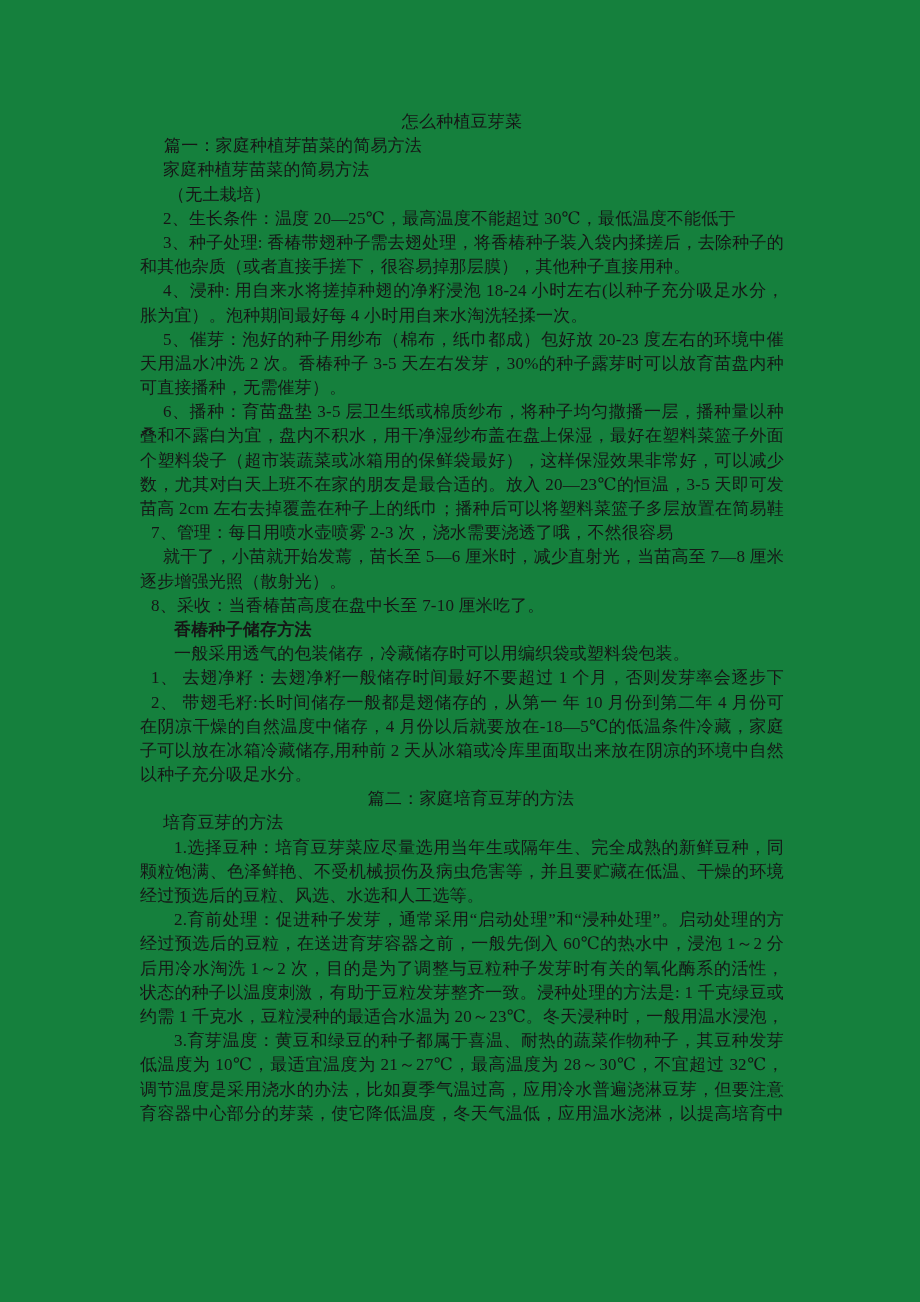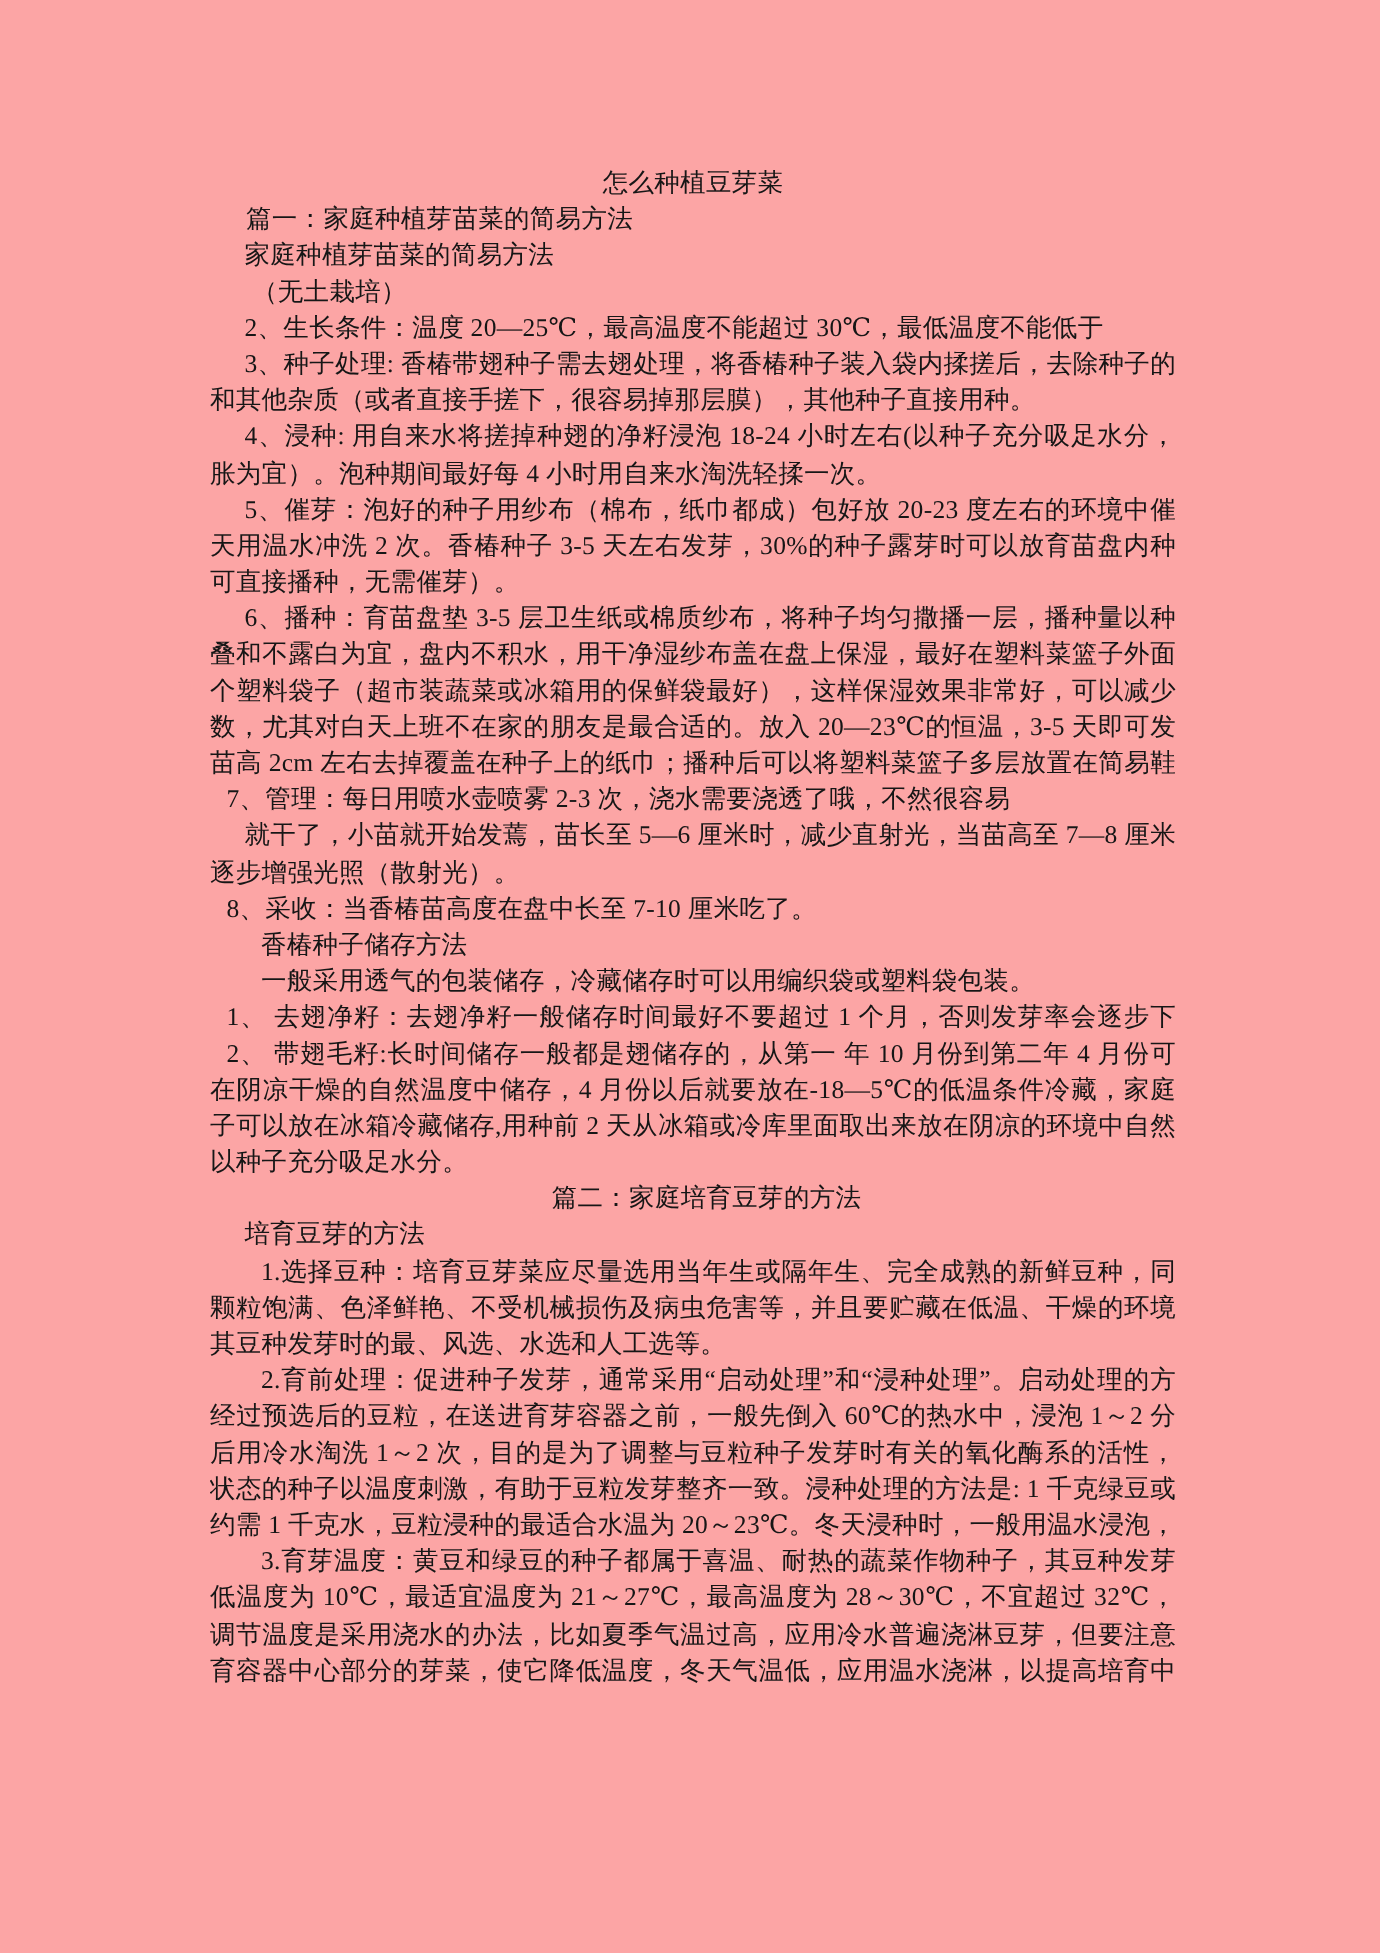--- a/index.html
+++ b/index.html
@@ -4,21 +4,21 @@
 <style>
   html, body {
     margin: 0;
     padding: 0;
     background: #ffffff;
   }
   .page {
     position: relative;
     width: 920px;
     height: 1302px;
-    background: #fca5a5;
+    background: #15803d;
     overflow: hidden;
     font-family: "Liberation Serif", "DejaVu Serif", serif;
     color: #161616;
   }
   .textblock {
     position: absolute;
     left: 140px;
     top: 110px;
     width: 644px;
   }
@@ -58,32 +58,32 @@
         <div class="line" style="padding-left: 0px;">可直接播种，无需催芽）。</div>
         <div class="line j" style="padding-left: 23px;">6、播种：育苗盘垫 3-5 层卫生纸或棉质纱布，将种子均匀撒播一层，播种量以种子不重</div>
         <div class="line j" style="padding-left: 0px;">叠和不露白为宜，盘内不积水，用干净湿纱布盖在盘上保湿，最好在塑料菜篮子外面套上一</div>
         <div class="line j" style="padding-left: 0px;">个塑料袋子（超市装蔬菜或冰箱用的保鲜袋最好），这样保湿效果非常好，可以减少喷水次</div>
         <div class="line j" style="padding-left: 0px;">数，尤其对白天上班不在家的朋友是最合适的。放入 20—23℃的恒温，3-5 天即可发芽，当</div>
         <div class="line j" style="padding-left: 0px;">苗高 2cm 左右去掉覆盖在种子上的纸巾；播种后可以将塑料菜篮子多层放置在简易鞋架上。</div>
         <div class="line" style="padding-left: 11px;">7、管理：每日用喷水壶喷雾 2-3 次，浇水需要浇透了哦，不然很容易</div>
         <div class="line j" style="padding-left: 23px;">就干了，小苗就开始发蔫，苗长至 5—6 厘米时，减少直射光，当苗高至 7—8 厘米时，</div>
         <div class="line" style="padding-left: 0px;">逐步增强光照（散射光）。</div>
         <div class="line" style="padding-left: 11px;">8、采收：当香椿苗高度在盘中长至 7-10 厘米吃了。</div>
-        <div class="line" style="padding-left: 34px;">香椿种子储存方法</div>
+        <div class="line" style="padding-left: 34px; font-weight: bold;">香椿种子储存方法</div>
         <div class="line" style="padding-left: 34px;">一般采用透气的包装储存，冷藏储存时可以用编织袋或塑料袋包装。</div>
         <div class="line j" style="padding-left: 11px;">1、 去翅净籽：去翅净籽一般储存时间最好不要超过 1 个月，否则发芽率会逐步下降。</div>
         <div class="line j" style="padding-left: 11px;">2、 带翅毛籽:长时间储存一般都是翅储存的，从第一 年 10 月份到第二年 4 月份可以放</div>
         <div class="line j" style="padding-left: 0px;">在阴凉干燥的自然温度中储存，4 月份以后就要放在-18—5℃的低温条件冷藏，家庭少量种</div>
         <div class="line j" style="padding-left: 0px;">子可以放在冰箱冷藏储存,用种前 2 天从冰箱或冷库里面取出来放在阴凉的环境中自然温度</div>
         <div class="line" style="padding-left: 0px;">以种子充分吸足水分。</div>
         <div class="line" style="padding-left: 18px; text-align: center;">篇二：家庭培育豆芽的方法</div>
         <div class="line" style="padding-left: 23px;">培育豆芽的方法</div>
         <div class="line j" style="padding-left: 34px;">1.选择豆种：培育豆芽菜应尽量选用当年生或隔年生、完全成熟的新鲜豆种，同时力求</div>
         <div class="line j" style="padding-left: 0px;">颗粒饱满、色泽鲜艳、不受机械损伤及病虫危害等，并且要贮藏在低温、干燥的环境中，常</div>
-        <div class="line" style="padding-left: 0px;">其豆种发芽时的最、风选、水选和人工选等。</div>
+        <div class="line" style="padding-left: 0px;">经过预选后的豆粒、风选、水选和人工选等。</div>
         <div class="line j" style="padding-left: 34px;">2.育前处理：促进种子发芽，通常采用“启动处理”和“浸种处理”。启动处理的方法是：</div>
         <div class="line j" style="padding-left: 0px;">经过预选后的豆粒，在送进育芽容器之前，一般先倒入 60℃的热水中，浸泡 1～2 分钟，随</div>
         <div class="line j" style="padding-left: 0px;">后用冷水淘洗 1～2 次，目的是为了调整与豆粒种子发芽时有关的氧化酶系的活性，给休眠</div>
         <div class="line j" style="padding-left: 0px;">状态的种子以温度刺激，有助于豆粒发芽整齐一致。浸种处理的方法是: 1 千克绿豆或黄豆</div>
         <div class="line j" style="padding-left: 0px;">约需 1 千克水，豆粒浸种的最适合水温为 20～23℃。冬天浸种时，一般用温水浸泡，夏天</div>
         <div class="line j" style="padding-left: 34px;">3.育芽温度：黄豆和绿豆的种子都属于喜温、耐热的蔬菜作物种子，其豆种发芽时的最</div>
         <div class="line j" style="padding-left: 0px;">低温度为 10℃，最适宜温度为 21～27℃，最高温度为 28～30℃，不宜超过 32℃，育芽中</div>
         <div class="line j" style="padding-left: 0px;">调节温度是采用浇水的办法，比如夏季气温过高，应用冷水普遍浇淋豆芽，但要注意浇透培</div>
         <div class="line j" style="padding-left: 0px;">育容器中心部分的芽菜，使它降低温度，冬天气温低，应用温水浇淋，以提高培育中的豆芽</div>
       </div>

